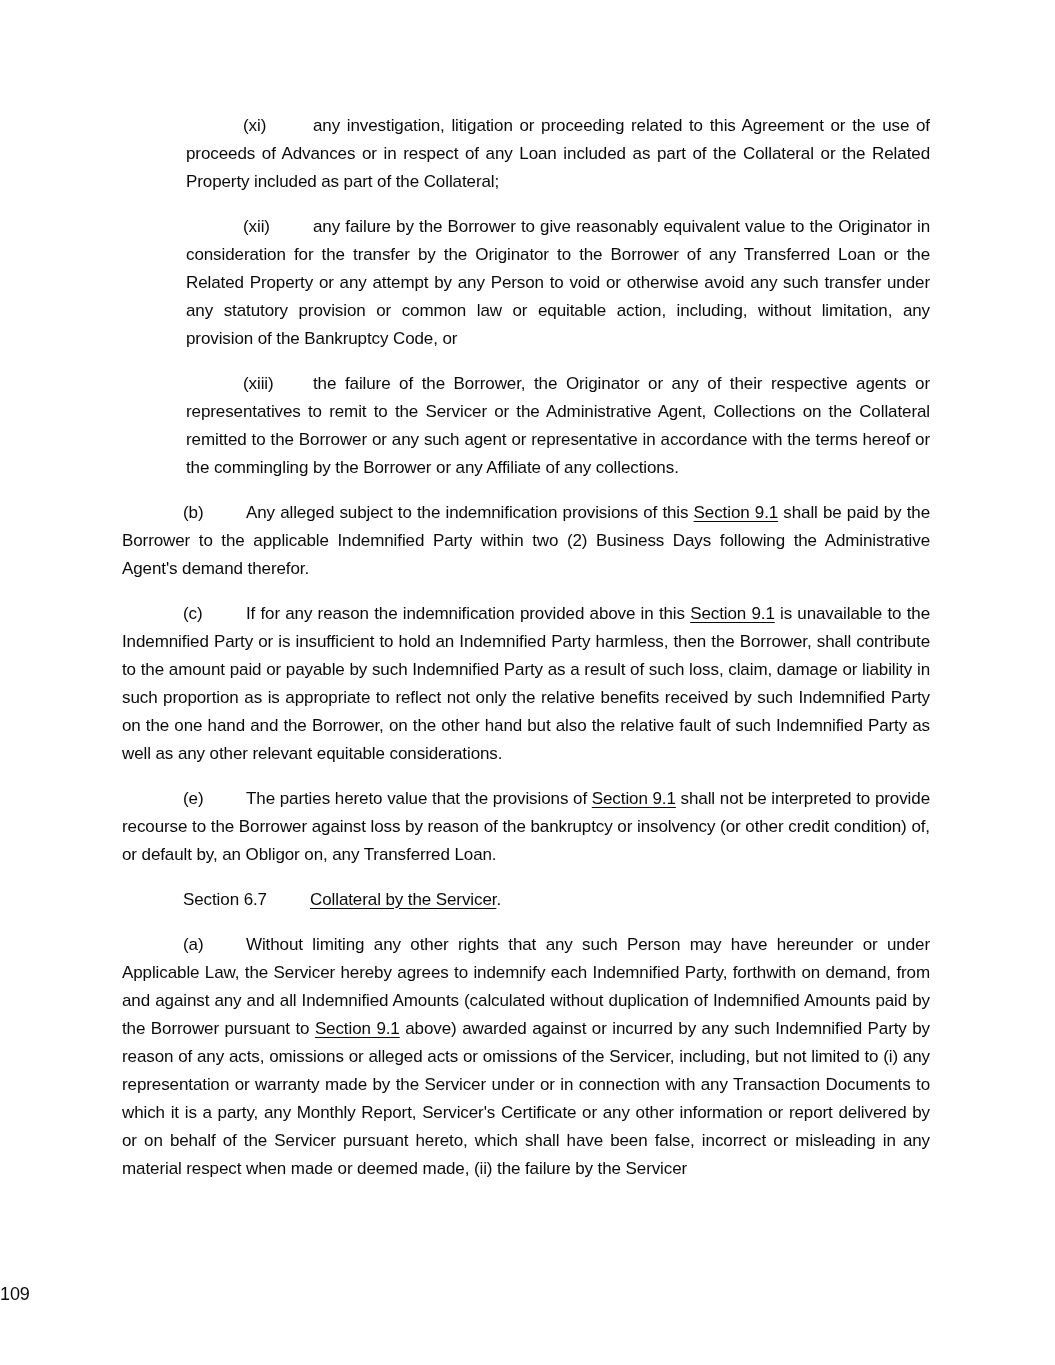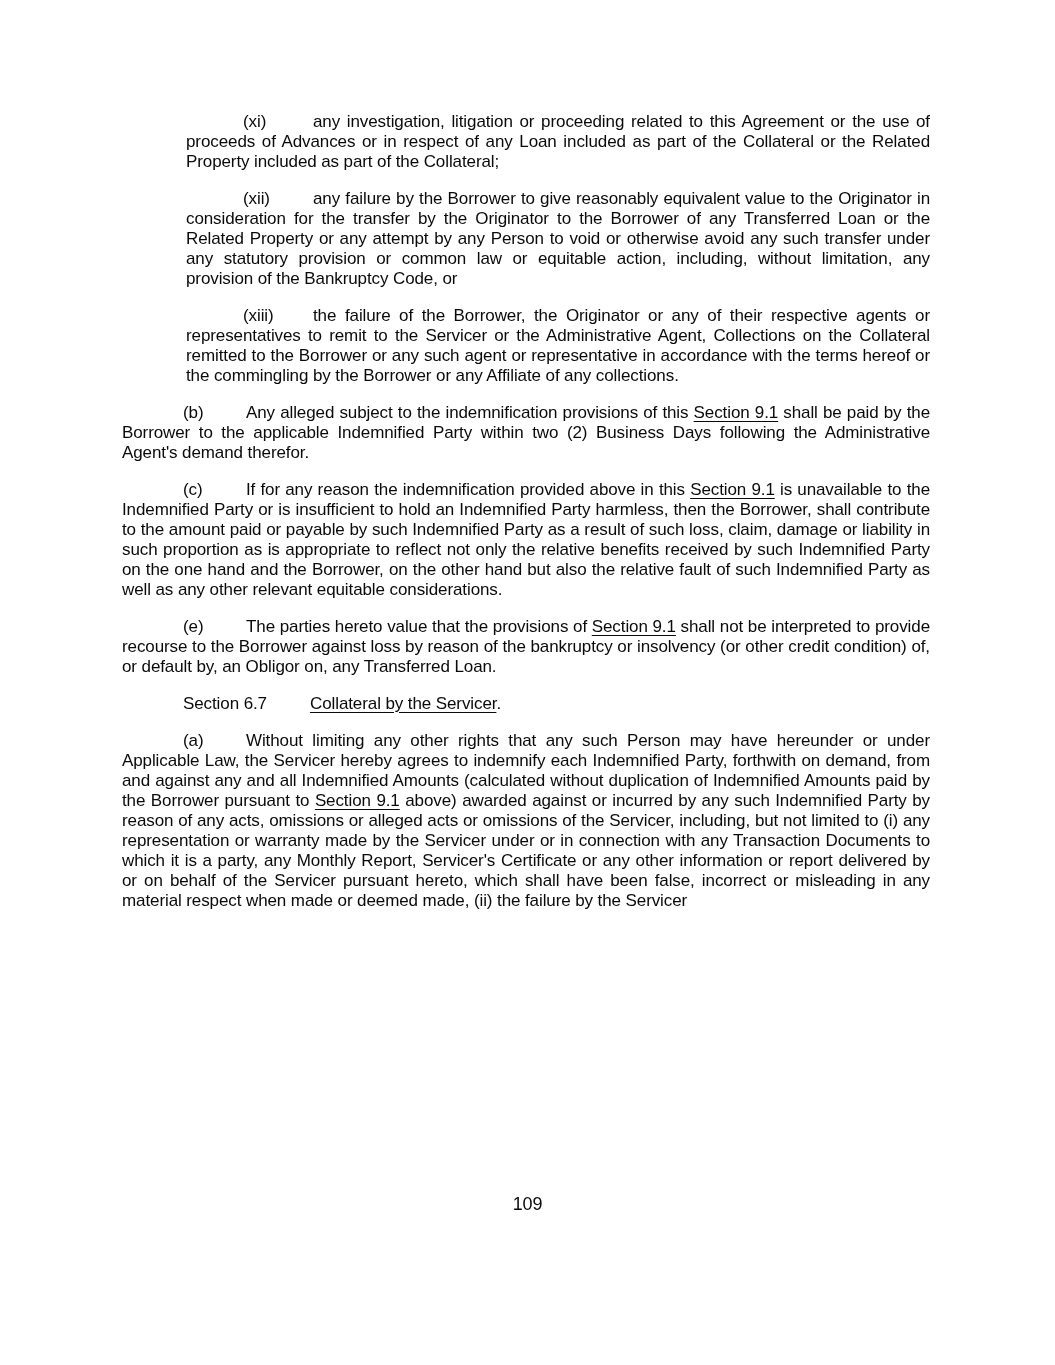--- a/index.html
+++ b/index.html
@@ -14,21 +14,21 @@
   }
   .text-col {
     position: absolute;
     left: 122px;
     top: 112px;
     width: 808px;
   }
   .para {
     margin: 0 0 17px 0;
     font-size: 17px;
-    line-height: 20px;
+    line-height: 28px;
     letter-spacing: -0.1px;
     text-align: justify;
     text-indent: 61px;
   }
   .block {
     margin-left: 64px;
     text-indent: 57px;
   }
   .label {
     display: inline-block;
@@ -42,23 +42,23 @@
   }
   .slabel {
     display: inline-block;
     text-indent: 0;
     width: 127px;
   }
   .u { text-decoration: underline; text-underline-offset: 3px; margin-top: 24px; }
   .footer {
     position: absolute;
     left: 0;
-    top: 1194px;
+    top: 1284px;
     width: 100%;
-    text-align: center;
+    text-align: left;
     font-size: 18px;
     letter-spacing: -0.1px;
     color: #0a0a0a;
   }
 </style>
 </head>
 <body>
 
 <div class="page">
   <div class="text-col">

